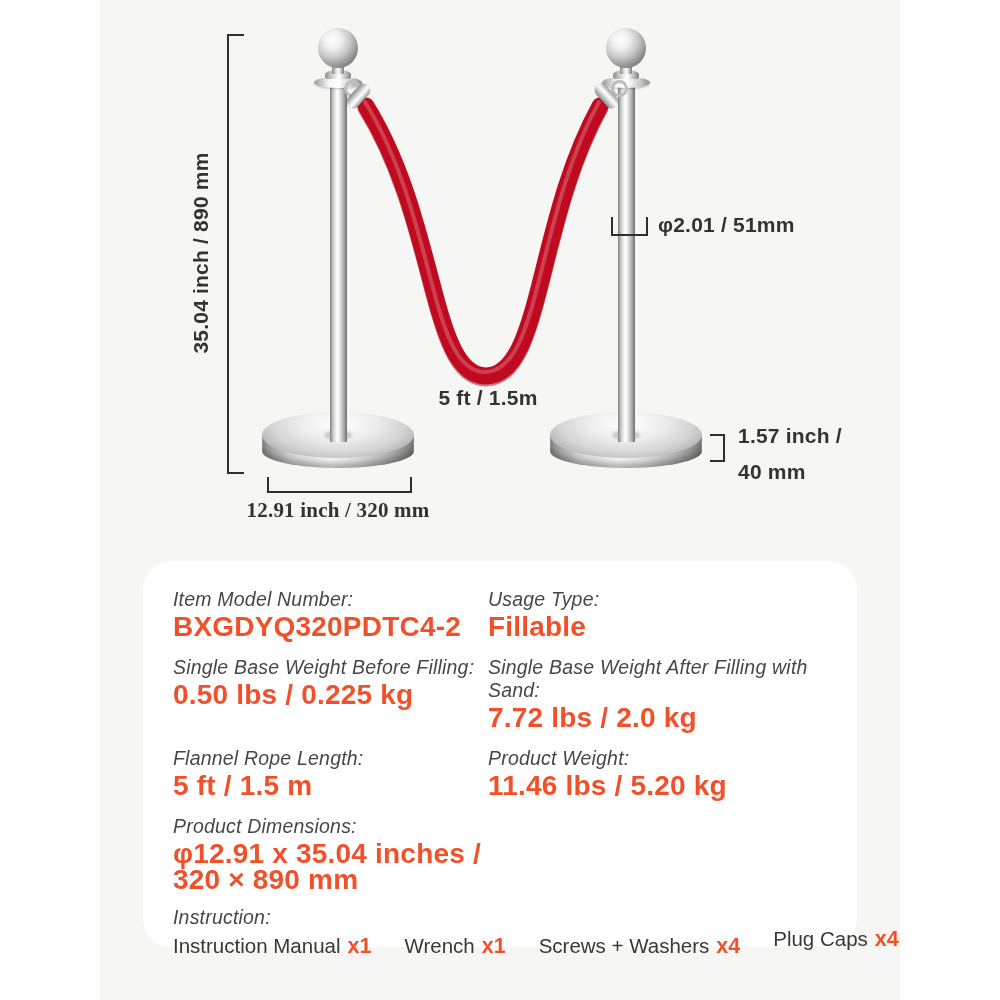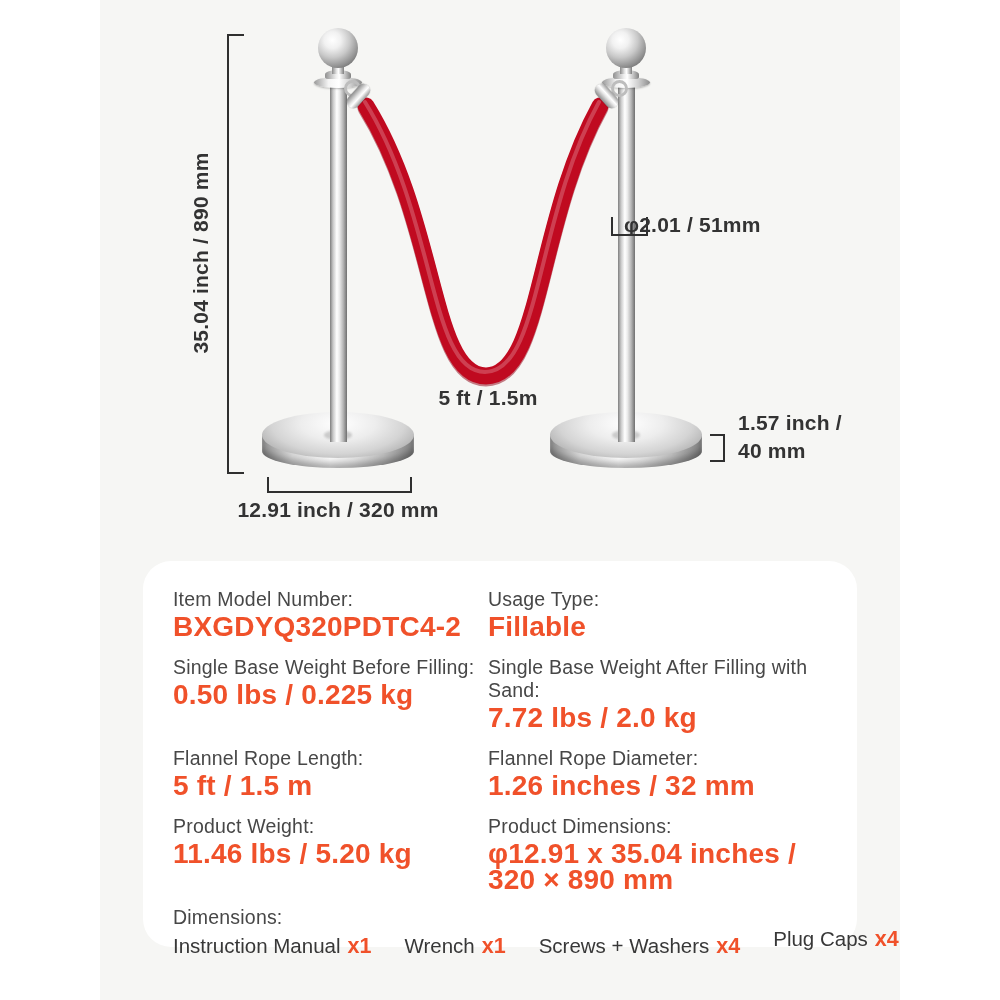--- a/index.html
+++ b/index.html
@@ -14,25 +14,25 @@
   
   .dim-text{
     position:absolute;color:#333333;font-weight:600;font-size:21px;
     white-space:nowrap;letter-spacing:.2px;
   }
   .dim-line{position:absolute;border-color:#2f2f2f;border-style:solid;border-width:0;}
   .height-line{left:227px;top:34px;width:15px;height:436px;border-left-width:2px;border-top-width:2px;border-bottom-width:2px;}
   .height-label{left:201px;top:253px;transform:translate(-50%,-50%) rotate(-90deg);}
   .rope-label{left:488px;top:398px;transform:translate(-50%,-50%);text-align:center;}
   .pole-bracket{left:611px;top:217px;width:33px;height:17px;border-left-width:2px;border-right-width:2px;border-bottom-width:2px;}
-  .pole-label{left:624px;top:225px;transform:translateY(-50%);}
+  .pole-label{left:658px;top:225px;transform:translateY(-50%);}
   .baseh-bracket{left:710px;top:434px;width:13px;height:24px;border-right-width:2px;border-top-width:2px;border-bottom-width:2px;}
-  .baseh-label{left:738px;top:437px;transform:translateY(-50%);white-space:pre-line;line-height:28px;}
+  .baseh-label{left:738px;top:454px;transform:translateY(-50%);white-space:pre-line;line-height:36px;}
   .based-bracket{left:267px;top:477px;width:141px;height:14px;border-left-width:2px;border-right-width:2px;border-bottom-width:2px;}
-  .based-label{left:338px;top:510px;transform:translate(-50%,-50%);}
+  .based-label{left:338px;top:510px;transform:translate(-50%,-50%);font-family:Liberation Serif, serif;}
 
   
   .part{position:absolute;}
   .ball{width:40px;height:40px;border-radius:50%;
     background:radial-gradient(circle at 36% 30%, #ffffff 0%, #f1f1f1 22%, #c9c9c9 46%, #929292 70%, #5e5e5e 90%, #505050 100%);}
   .neck{width:12px;height:12px;
     background:linear-gradient(90deg,#8a8a8a,#e9e9e9 40%,#ffffff 55%,#bbbbbb 78%,#7d7d7d);}
   .flare{width:26px;height:9px;border-radius:60% 60% 25% 25%;
     background:linear-gradient(90deg,#909090,#eeeeee 42%,#ffffff 55%,#c3c3c3 78%,#808080);}
   .collar{width:48px;height:11px;border-radius:50%;
@@ -54,21 +54,21 @@
 
   
   .spec-panel{
     position:absolute;left:143px;top:561px;width:714px;height:386px;
     background:#ffffff;border-radius:28px;box-sizing:border-box;
     padding:27px 28px 0 30px;
   }
   .spec-grid{display:grid;grid-template-columns:315px 1fr;}
   .spec-item{margin-bottom:16px;}
   .spec-item.last-row{margin-bottom:11px;}
-  .spec-label{font-size:19.5px;color:#474747;letter-spacing:.2px;line-height:23px;}
+  .spec-label{font-size:19.5px;color:#474747;letter-spacing:.2px;line-height:23px;font-style:italic;}
   .spec-value{margin-top:3px;font-size:28px;font-weight:700;color:#f0512a;
     white-space:pre-line;line-height:26px;letter-spacing:.2px;}
   .accessories{margin-top:2px;}
   .acc-row{display:flex;gap:33px;margin-top:5px;align-items:baseline;}
   .acc-item{font-size:20.5px;color:#383838;font-weight:500;white-space:nowrap;text-align:right;}
   .acc-item:last-child{transform:translateY(-7px);}
   .acc-qty{color:#f0512a;font-weight:700;font-size:21.5px;margin-left:7px;}
 </style>
 </head>
 <body>
@@ -144,38 +144,34 @@
     </div>
     <div class="spec-item">
       <div class="spec-label">Single Base Weight After Filling with Sand:</div>
       <div class="spec-value">7.72 lbs / 2.0 kg</div>
     </div>
 
     <div class="spec-item">
       <div class="spec-label">Flannel Rope Length:</div>
       <div class="spec-value">5 ft / 1.5 m</div>
     </div>
-    <div class="spec-item">
-      <div class="spec-label">Flannel Rope Diameter:</div>
-      <div class="spec-value">1.26 inches / 32 mm</div>
-    </div>
 
     <div class="spec-item last-row">
       <div class="spec-label">Product Weight:</div>
       <div class="spec-value">11.46 lbs / 5.20 kg</div>
     </div>
     <div class="spec-item last-row">
       <div class="spec-label">Product Dimensions:</div>
       <div class="spec-value">φ12.91 x 35.04 inches /
 320 × 890 mm</div>
     </div>
   </div>
 
   <div class="accessories">
-    <div class="spec-label">Dimensions:</div>
+    <div class="spec-label">Instruction:</div>
     <div class="acc-row">
       <span class="acc-item"><span>Instruction Manual</span><span class="acc-qty">x1</span></span>
       <span class="acc-item"><span>Wrench</span><span class="acc-qty">x1</span></span>
       <span class="acc-item"><span>Screws + Washers</span><span class="acc-qty">x4</span></span>
       <span class="acc-item"><span>Plug Caps</span><span class="acc-qty">x4</span></span>
     </div>
   </div>
 </section>
 
 </body></html>

